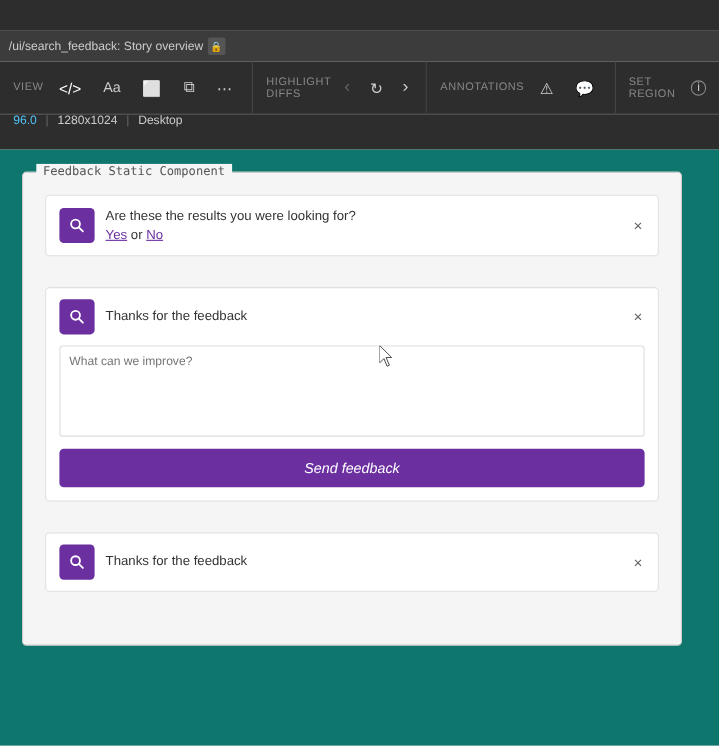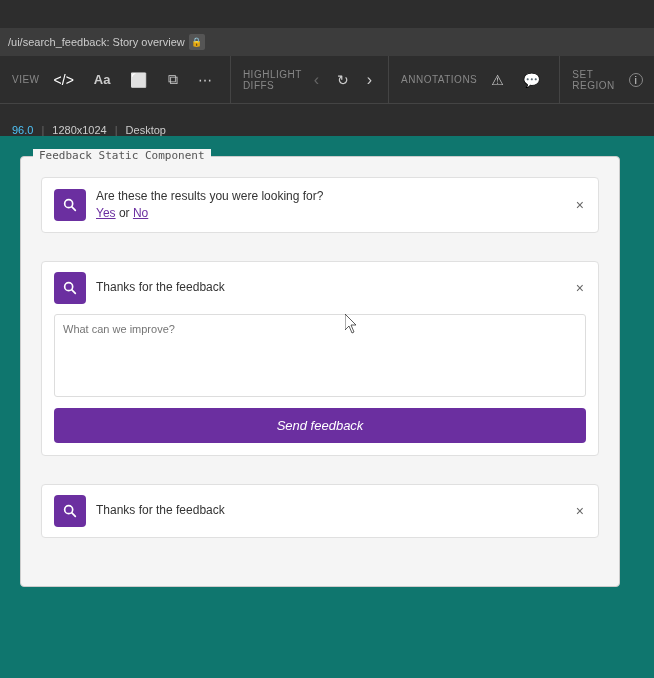--- a/index.html
+++ b/index.html
@@ -99,21 +99,21 @@
       font-size: 16px;
       padding: 2px 4px;
     }
     .nav-btn.active { color: #ccc; }
 
     
     .dims-bar {
       background: #2d2d2d;
       height: 32px;
       display: flex;
-      align-items: flex-end;
+      align-items: flex-start;
       padding: 0 12px;
       gap: 8px;
       color: #4fc3f7;
       font-size: 11px;
     }
     .dims-bar .sep { color: #666; }
     .dims-bar .dim-res { color: #ccc; }
     .dims-bar .dim-device { color: #ccc; }
 
     
@@ -259,21 +259,21 @@
 </div>
 
 <div class="toolbar">
 
   <div class="toolbar-section">
     <div class="toolbar-label">VIEW</div>
     <button class="toolbar-btn active">
       <span>&lt;/&gt;</span>
     </button>
     <button class="toolbar-btn">
-      <span style="font-weight:bold;font-size:13px;">Aa</span>
+      <span style="font-weight:normal;font-size:13px;">Aa</span>
     </button>
     <button class="toolbar-btn">
       <span>⬜</span>
     </button>
     <button class="toolbar-btn">
       <span>⧉</span>
     </button>
     <button class="toolbar-btn">
       <span>⋯</span>
     </button>

